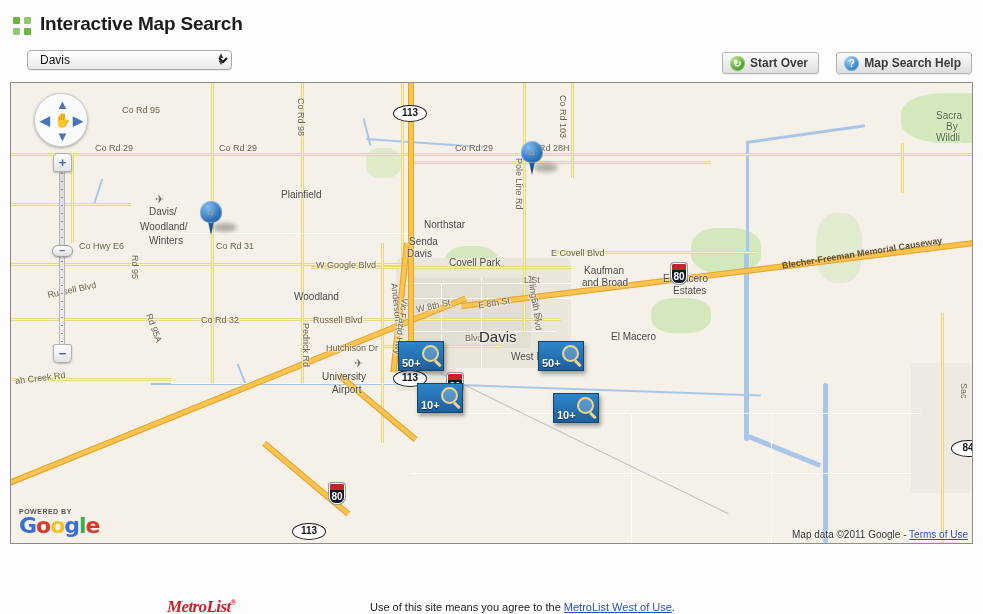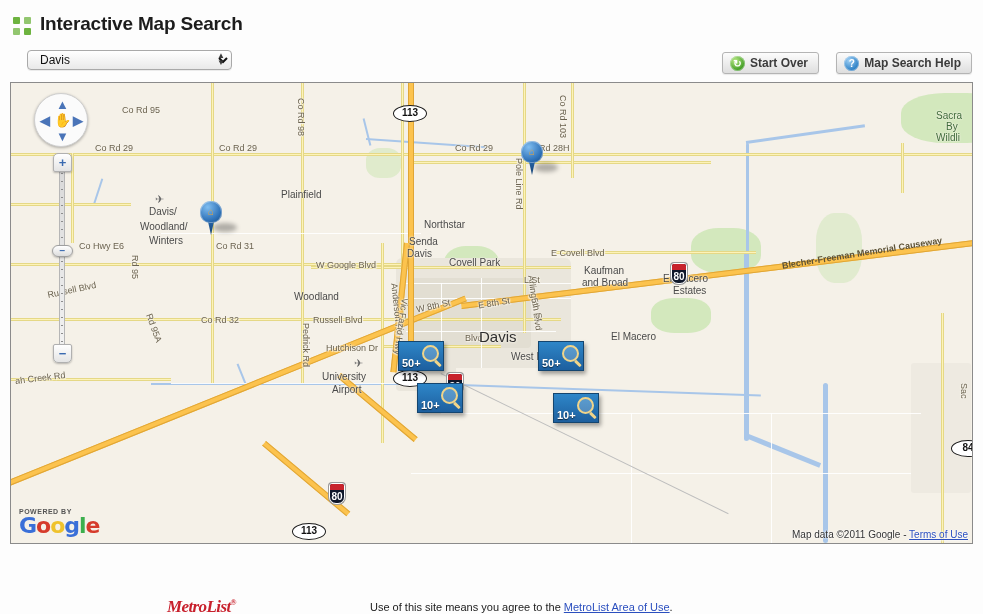--- a/index.html
+++ b/index.html
@@ -500,16 +500,16 @@
     
     
 
     
   </div>
 
   <div class="metrolist">
     <span>MetroList</span><sup>®</sup>
   </div>
   <div class="footer-terms">
-    <span>Use of this site means you agree to the </span><a href="#">MetroList Area of Use</a><span>.</span>
+    <span>Use of this site means you agree to the </span><a href="#">MetroList West of Use</a><span>.</span>
   </div>
 
 </div>
 
 </body></html>

